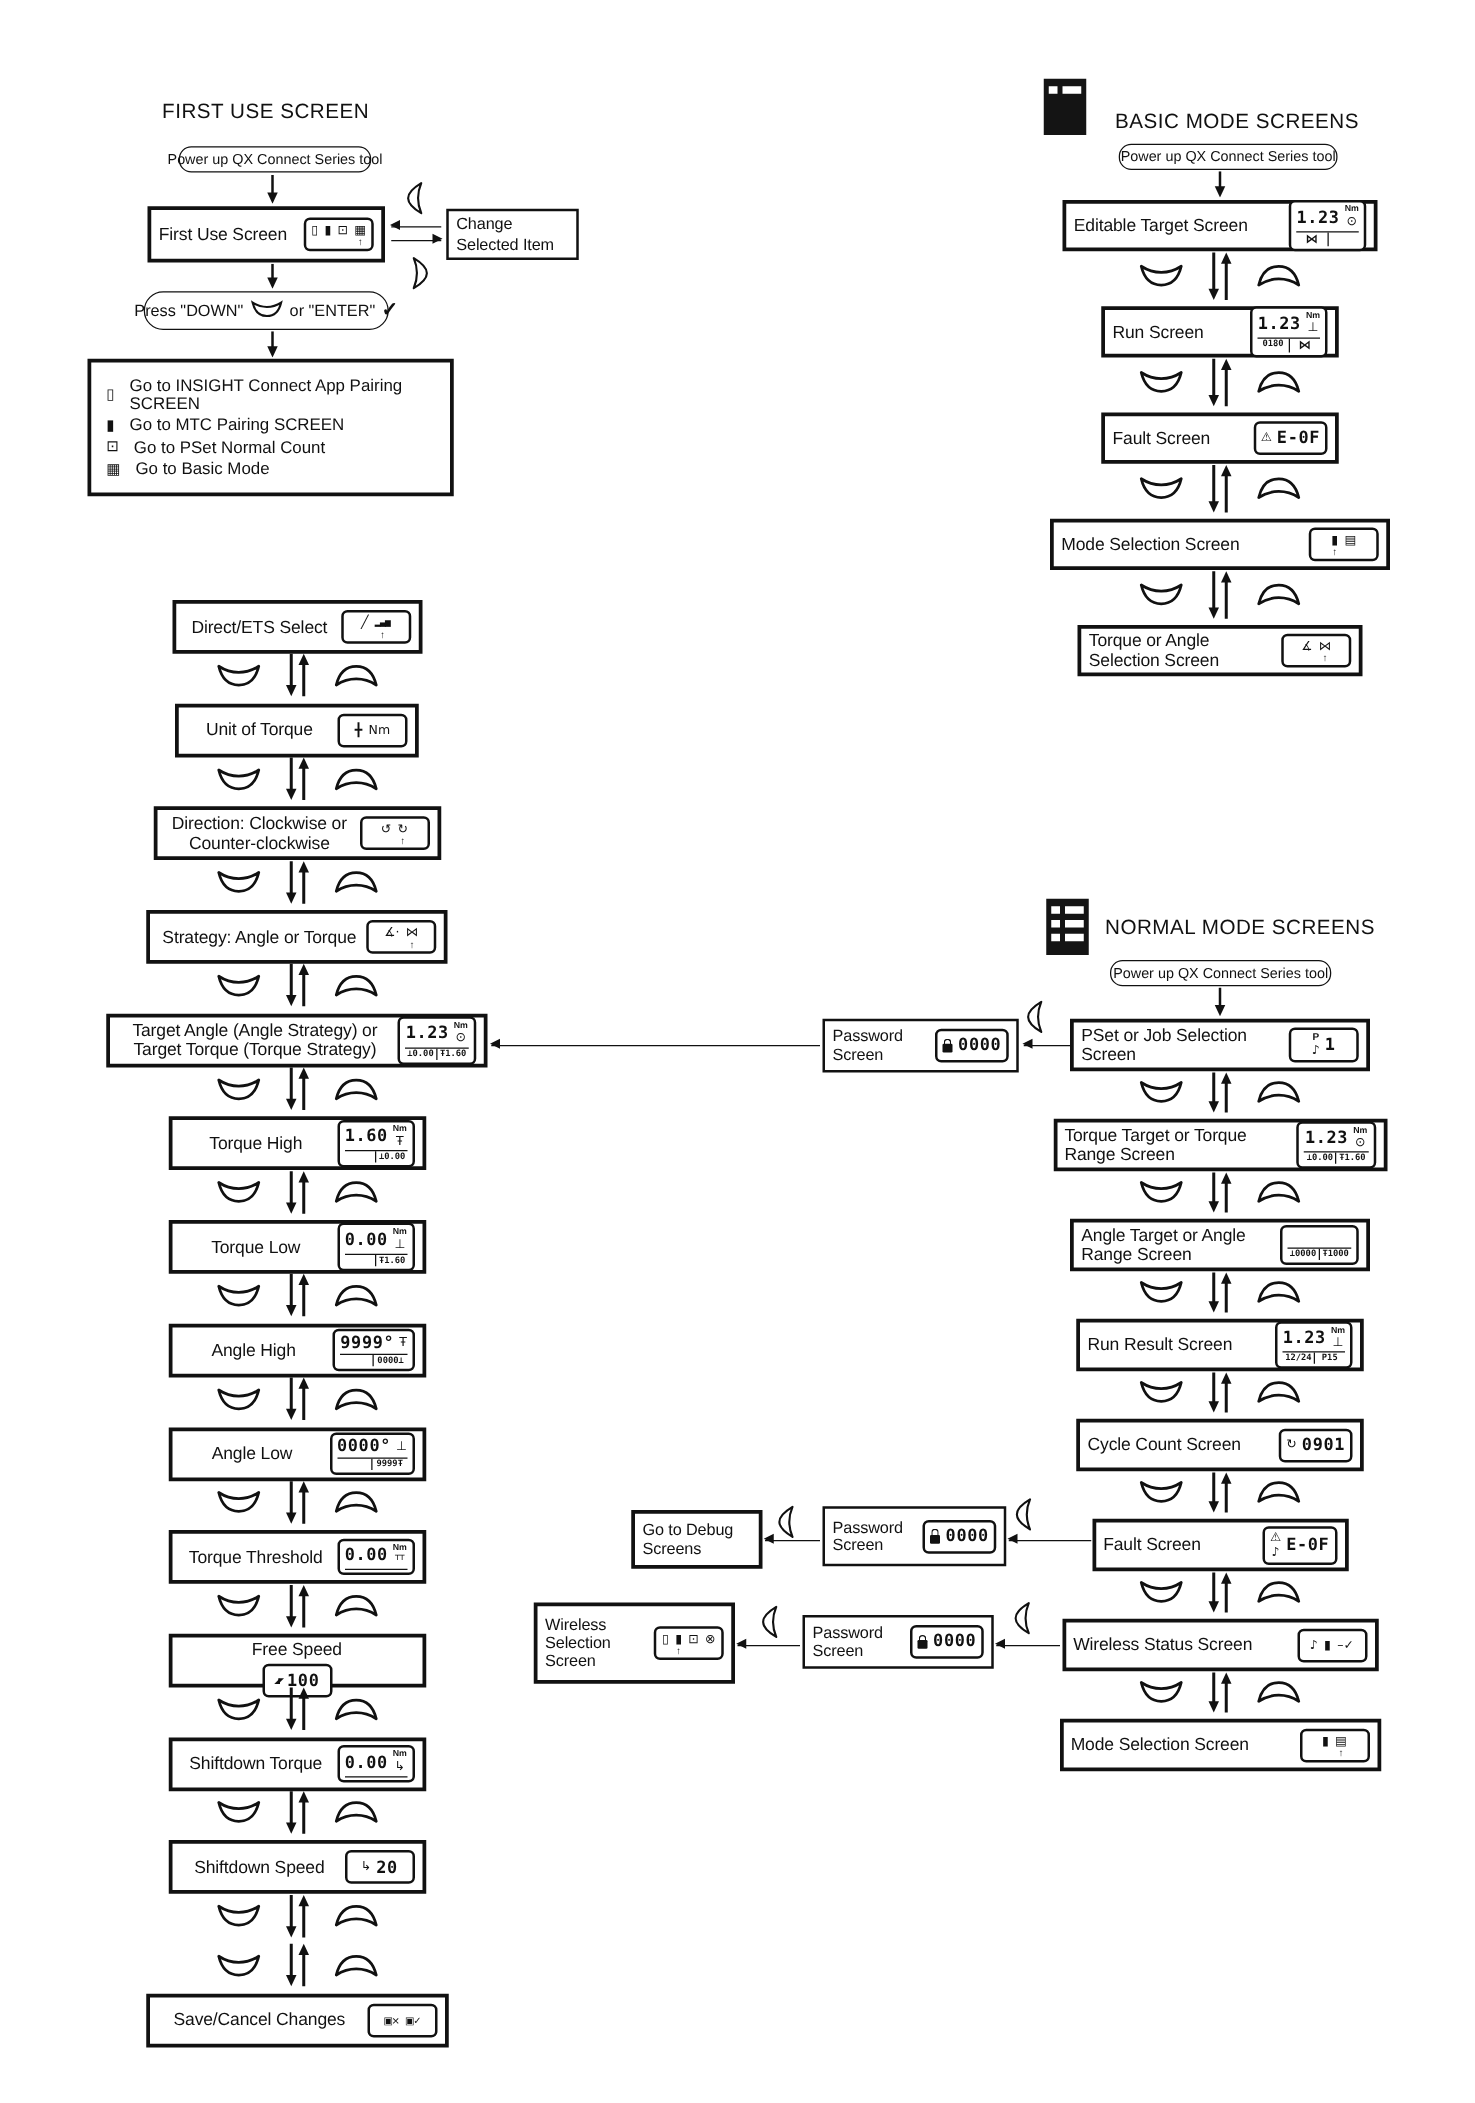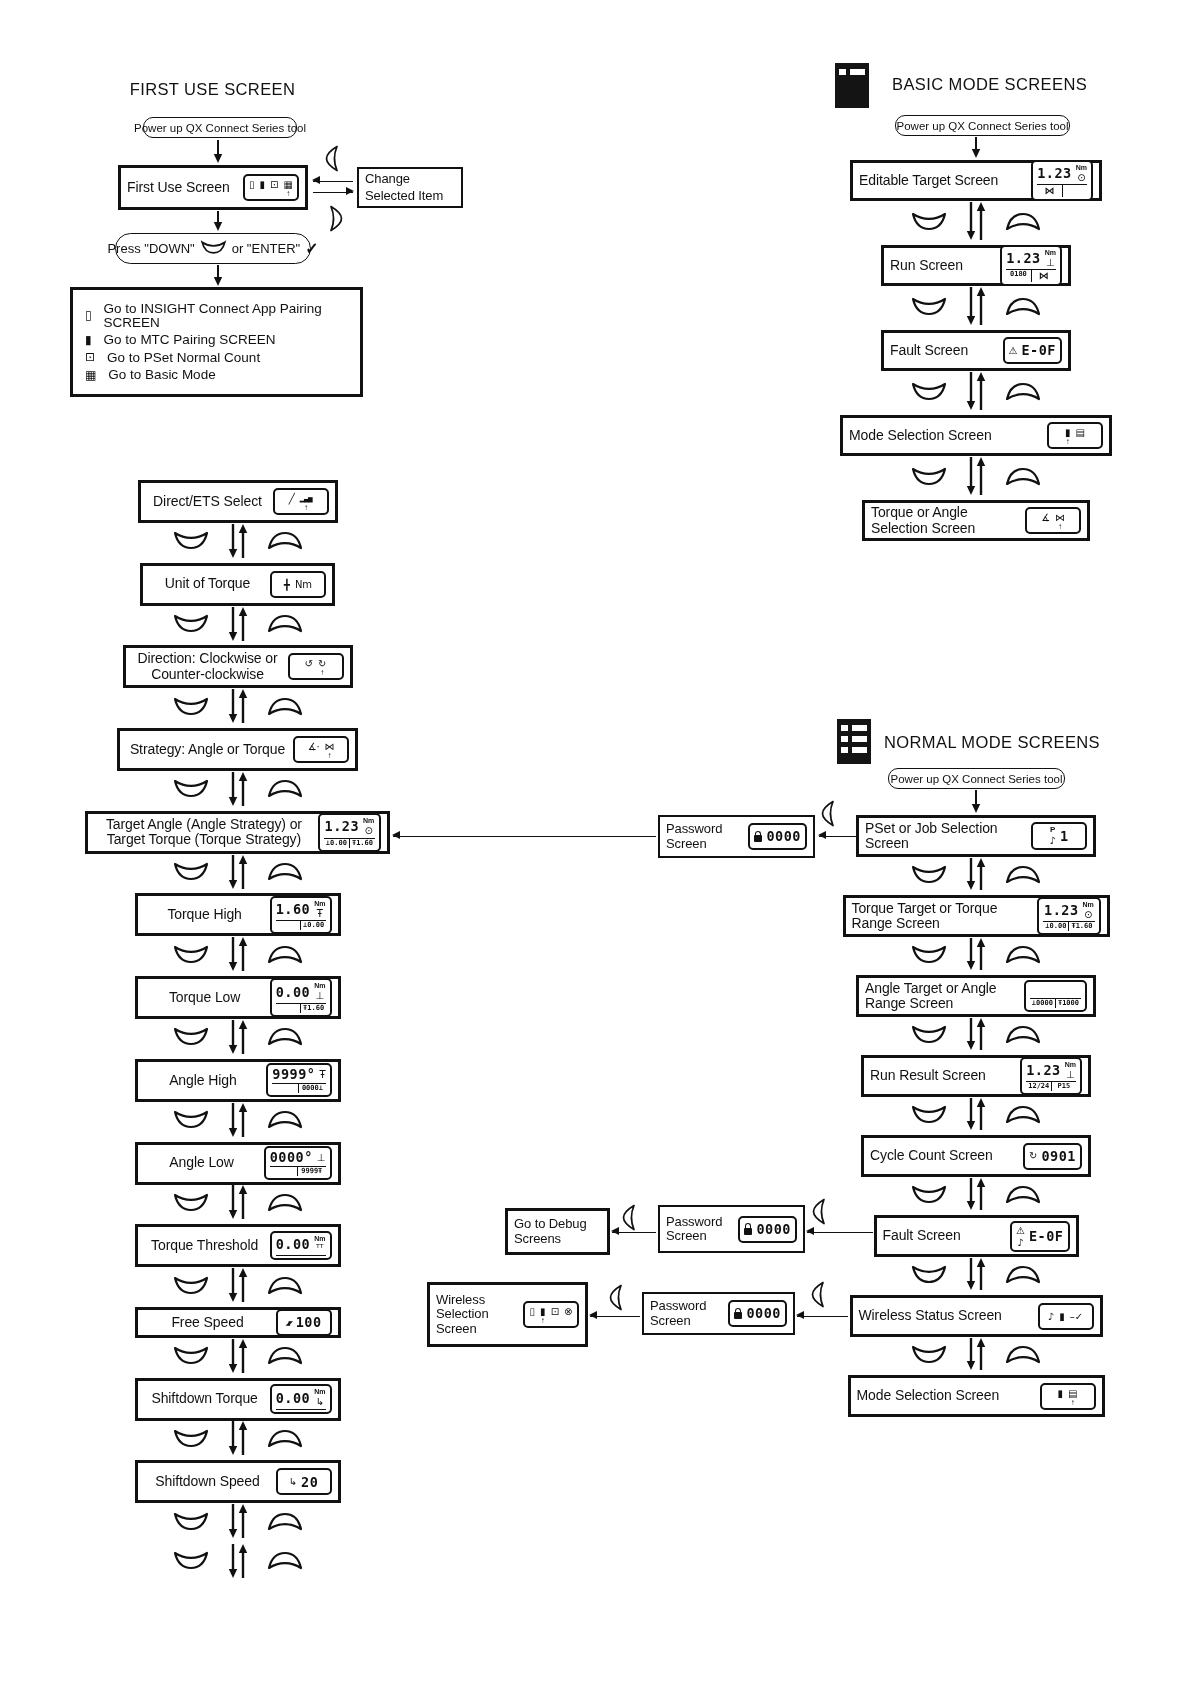--- a/index.html
+++ b/index.html
@@ -449,21 +449,21 @@
         <span><svg width="24" height="36" viewBox="0 0 24 36">
             <line x1="7" y1="1" x2="7" y2="27" stroke="#111" stroke-width="2.4"></line>
             <path d="M7,35 L2.8,26 L11.2,26 Z" fill="#111"></path>
             <line x1="17" y1="35" x2="17" y2="9" stroke="#111" stroke-width="2.4"></line>
             <path d="M17,1 L12.8,10 L21.2,10 Z" fill="#111"></path>
           </svg></span>
         <span><svg width="38" height="21" viewBox="0 0 38 21">
             <path d="M3,18 C13,11.5 25,11.5 35,18 C32.5,7.5 27,3 19,3 C11,3 5.5,7.5 3,18 Z" fill="none" stroke="#111" stroke-width="2.2" stroke-linejoin="round"></path>
           </svg></span>
       </div>
-      <div class="sbox fbox" style="width: 206px; height: 31px;">
+      <div class="sbox fbox" style="width: 206px; height: 43px; flex-direction: column;">
         <div class="slabel">Free Speed</div>
         <span class="lcd">
           <span class="lcd-top">
             <span class="lcd-irow">
               <span class="icwrap">
                 <span class="ic ic-fan">◢◤</span>
               </span>
             </span>
             <span class="seg">100</span>
           </span>
@@ -547,24 +547,39 @@
         <span><svg width="24" height="36" viewBox="0 0 24 36">
             <line x1="7" y1="1" x2="7" y2="27" stroke="#111" stroke-width="2.4"></line>
             <path d="M7,35 L2.8,26 L11.2,26 Z" fill="#111"></path>
             <line x1="17" y1="35" x2="17" y2="9" stroke="#111" stroke-width="2.4"></line>
             <path d="M17,1 L12.8,10 L21.2,10 Z" fill="#111"></path>
           </svg></span>
         <span><svg width="38" height="21" viewBox="0 0 38 21">
             <path d="M3,18 C13,11.5 25,11.5 35,18 C32.5,7.5 27,3 19,3 C11,3 5.5,7.5 3,18 Z" fill="none" stroke="#111" stroke-width="2.2" stroke-linejoin="round"></path>
           </svg></span>
       </div>
+      <div class="sbox fbox" style="width: 242px; height: 43px;">
+        <div class="slabel">Save/Cancel Changes</div>
+        <span class="lcd">
+          <span class="lcd-top">
+            <span class="lcd-irow">
+              <span class="icwrap">
+                <span class="ic ic-sv">▣×</span>
+              </span>
+              <span class="icwrap">
+                <span class="ic ic-sv">▣✓</span>
+              </span>
+            </span>
+          </span>
+        </span>
+      </div>
     </div>
 
   <div class="mode-icon basic-ic" style="left:835px;top:63px;"></div>
-  <div class="col-heading" style="left:892px;top:75px;">BASIC MODE SCREENS</div>
+  <div class="col-heading" style="left:892px;top:88px;">BASIC MODE SCREENS</div>
   <div class="pill" style="left:895px;top:115px;width:175px;">Power up QX Connect Series tool</div>
   <span class="varr" style="left:970px;top:137px;"><svg width="12" height="21" viewBox="0 0 12 21">
         <line x1="6" y1="0" x2="6" y2="13" stroke="#111" stroke-width="2"></line>
         <path d="M6,21 L1.8,12 L10.2,12 Z" fill="#111"></path>
       </svg></span>
   <div class="flowcol" id="basic-screens" style="left:820px;top:160px;width:312px;">
       <div class="sbox fbox" style="width: 252px; height: 41px;">
         <div class="slabel">Editable Target Screen</div>
         <span class="lcd">
           <span class="lcd-top">

